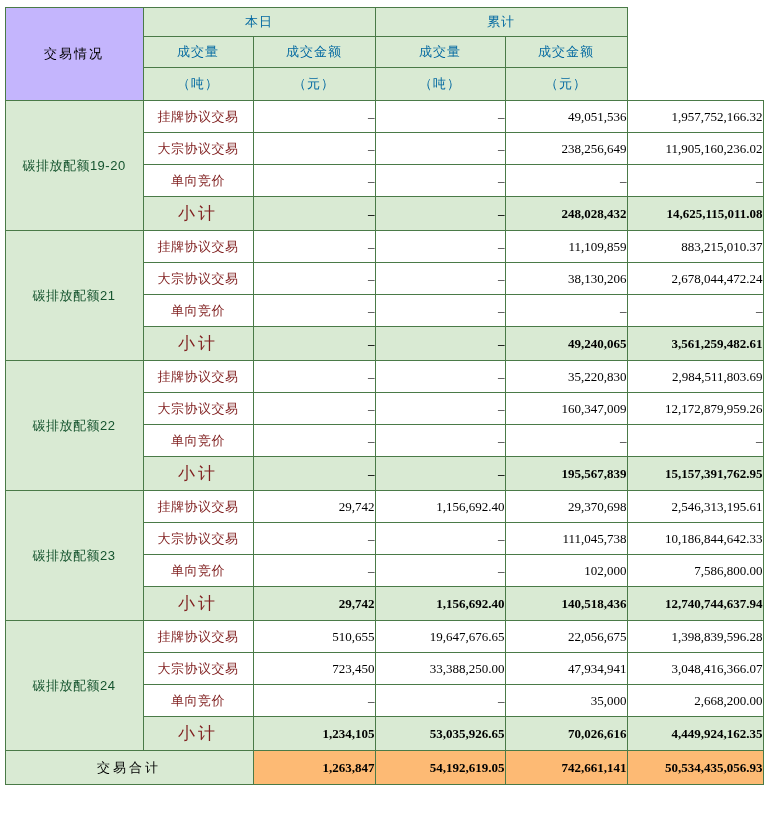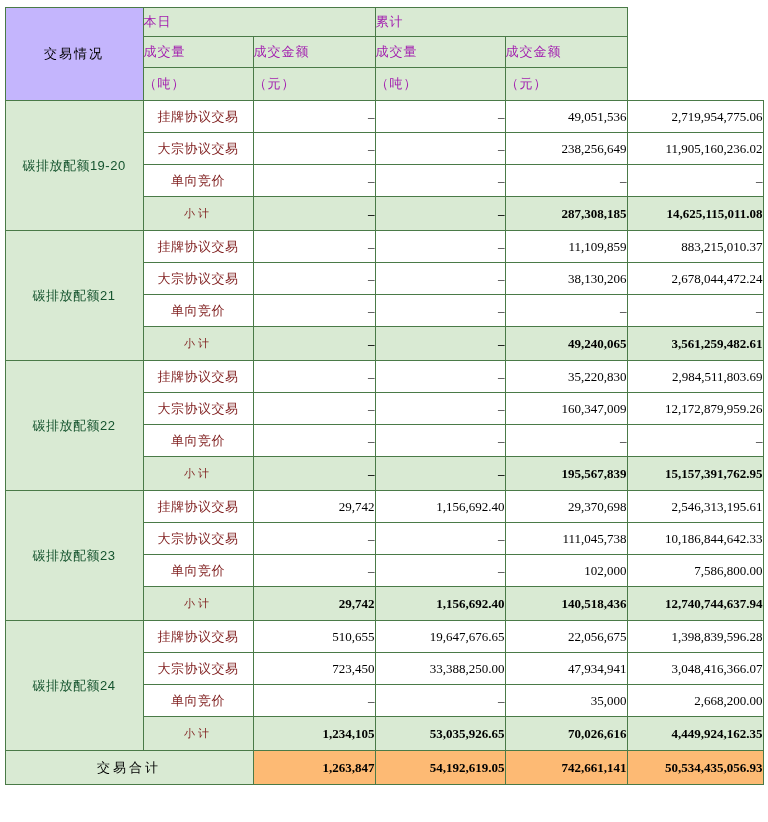--- a/index.html
+++ b/index.html
@@ -37,23 +37,23 @@
   col.c-cat   { width: 138px; }
   col.c-type  { width: 110px; }
   col.c-d1    { width: 122px; }
   col.c-d2    { width: 130px; }
   col.c-d3    { width: 122px; }
   col.c-d4    { width: 136px; }
 
   
   .hdr {
     background: #d9ead3;
-    text-align: left;
+    text-align: center;
     font-size: 14px;
-    color: #a21caf;
+    color: #0369a1;
     letter-spacing: 1px;
   }
   .hdr-top { height: 28px; }
   .hdr-mid { height: 30px; }
   .hdr-unit { height: 32px; }
   .hdr-cat {
     background: #c4b5fd;
     text-align: center;
     font-size: 15px;
     letter-spacing: 2px;
@@ -70,21 +70,21 @@
   
   .type-cell {
     background: #ffffff;
     text-align: center;
     font-size: 13px;
     letter-spacing: 0.5px;
     color: #7f1d1d;
   }
   .type-cell.sub {
     background: #d9ead3;
-    font-size: 11px;
+    font-size: 17px;
     letter-spacing: 3px;
     margin-left: 36px;
   }
   
   .num {
     text-align: right;
     padding-right: 7px;
     font-size: 13.5px;
     background: #ffffff;
     font-family: "Liberation Serif", serif;
@@ -141,41 +141,41 @@
         <td class="hdr hdr-unit">（吨）</td>
         <td class="hdr hdr-unit">（元）</td>
       </tr>
 
       <tr class="data-row">
         <td class="cat-cell" rowspan="4">碳排放配额19-20</td>
         <td class="type-cell">挂牌协议交易</td>
         <td class="num">–</td>
         <td class="num">–</td>
         <td class="num">49,051,536</td>
-        <td class="num">2,719,954,775.06</td>
+        <td class="num">1,957,752,166.32</td>
       </tr>
       <tr class="data-row">
         <td class="type-cell">大宗协议交易</td>
         <td class="num">–</td>
         <td class="num">–</td>
         <td class="num">238,256,649</td>
         <td class="num">11,905,160,236.02</td>
       </tr>
       <tr class="data-row">
         <td class="type-cell">单向竞价</td>
         <td class="num">–</td>
         <td class="num">–</td>
         <td class="num">–</td>
         <td class="num">–</td>
       </tr>
       <tr class="sub-row">
         <td class="type-cell sub">小计</td>
         <td class="num sub">–</td>
         <td class="num sub">–</td>
-        <td class="num sub">287,308,185</td>
+        <td class="num sub">248,028,432</td>
         <td class="num sub">14,625,115,011.08</td>
       </tr>
 
       <tr class="data-row">
         <td class="cat-cell" rowspan="4">碳排放配额21</td>
         <td class="type-cell">挂牌协议交易</td>
         <td class="num">–</td>
         <td class="num">–</td>
         <td class="num">11,109,859</td>
         <td class="num">883,215,010.37</td>

